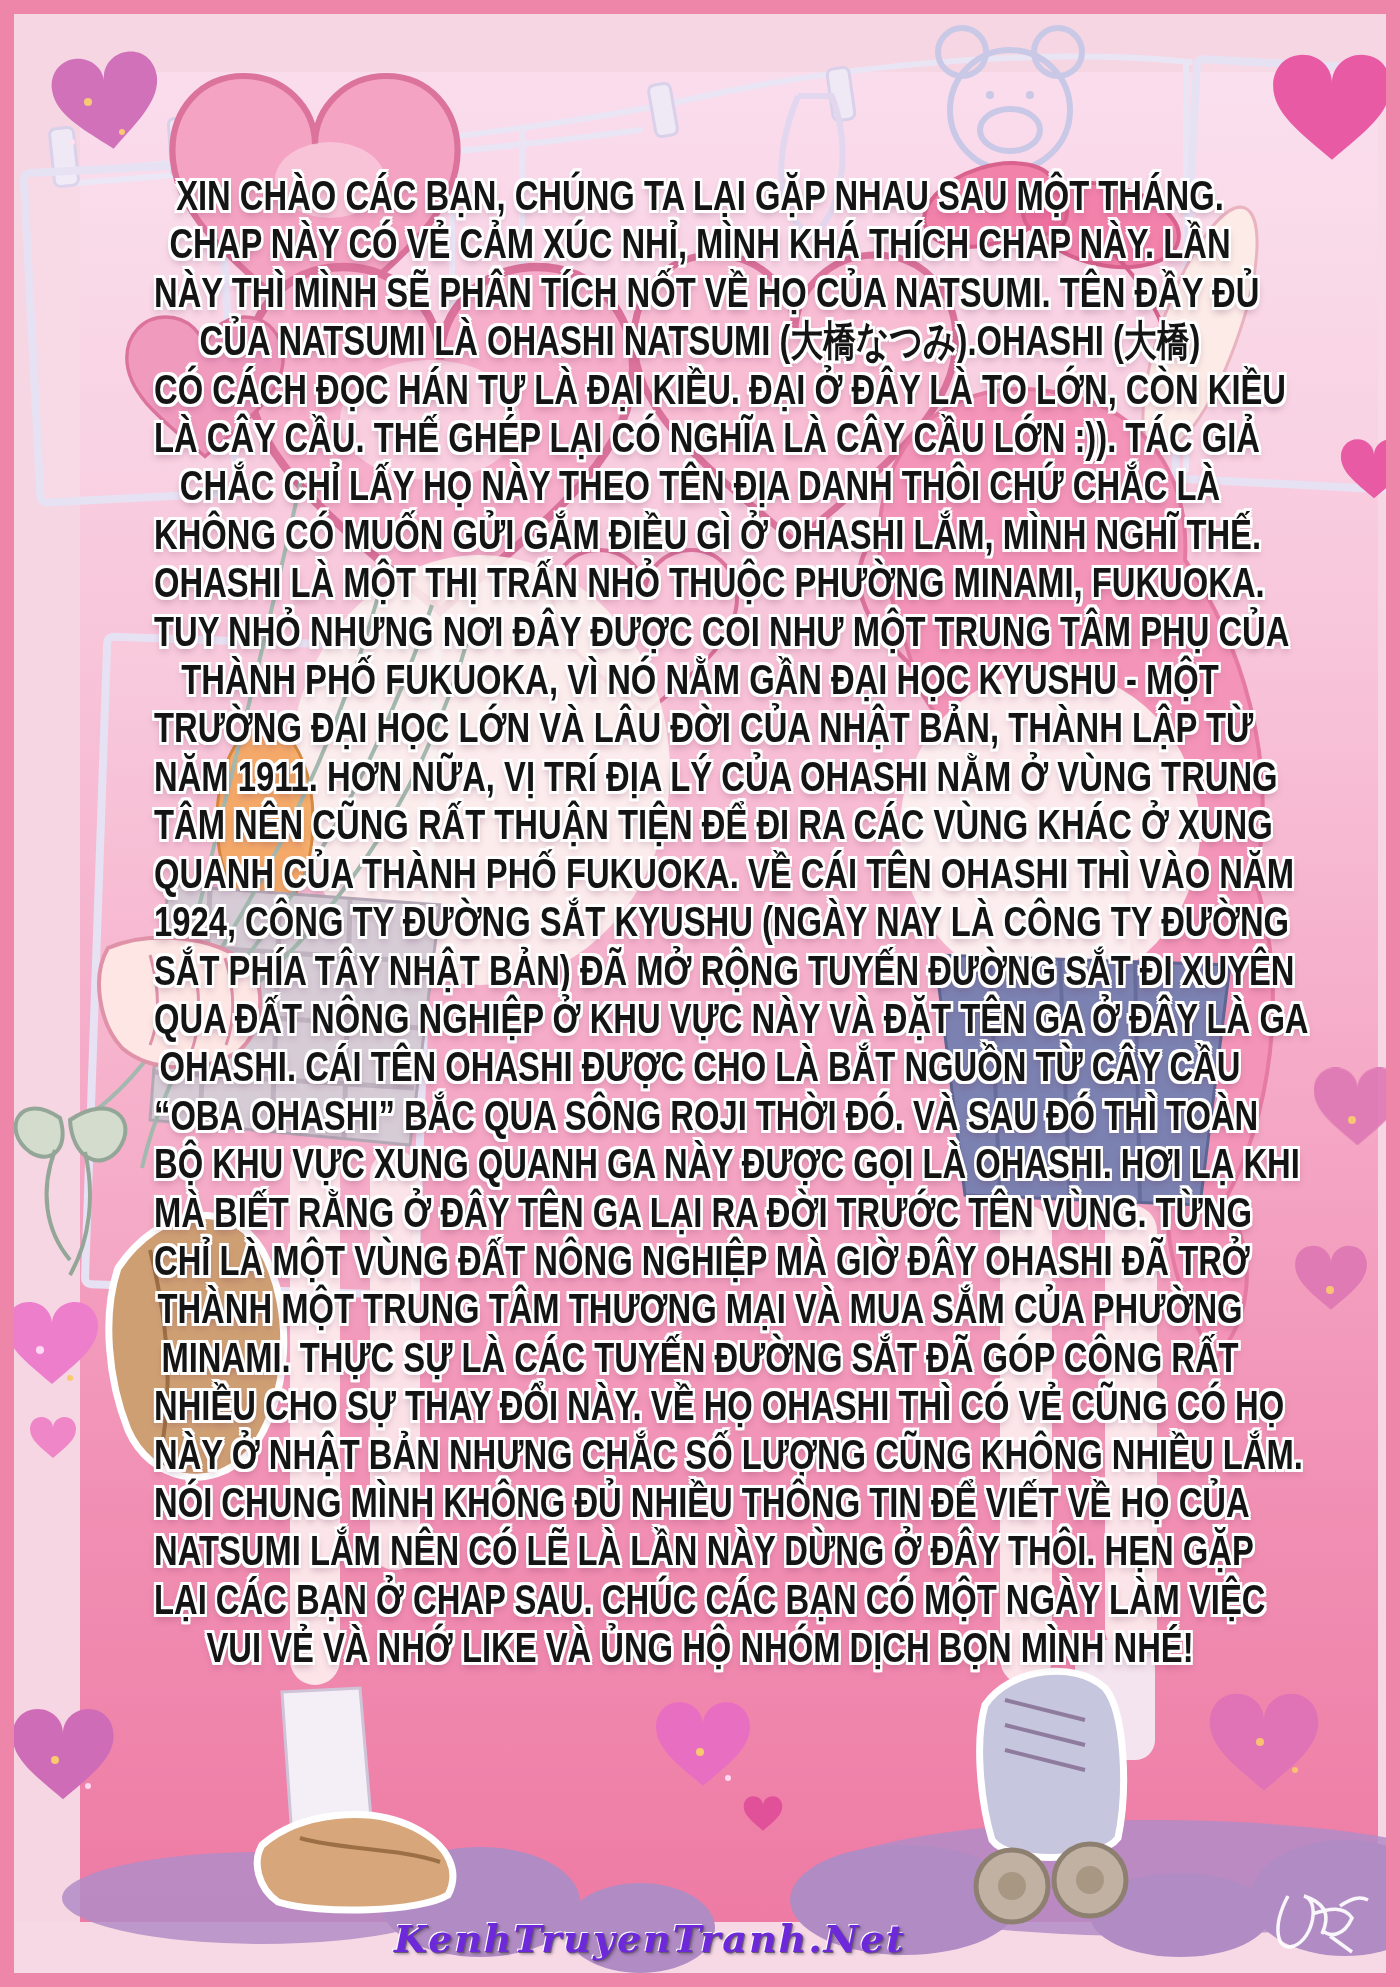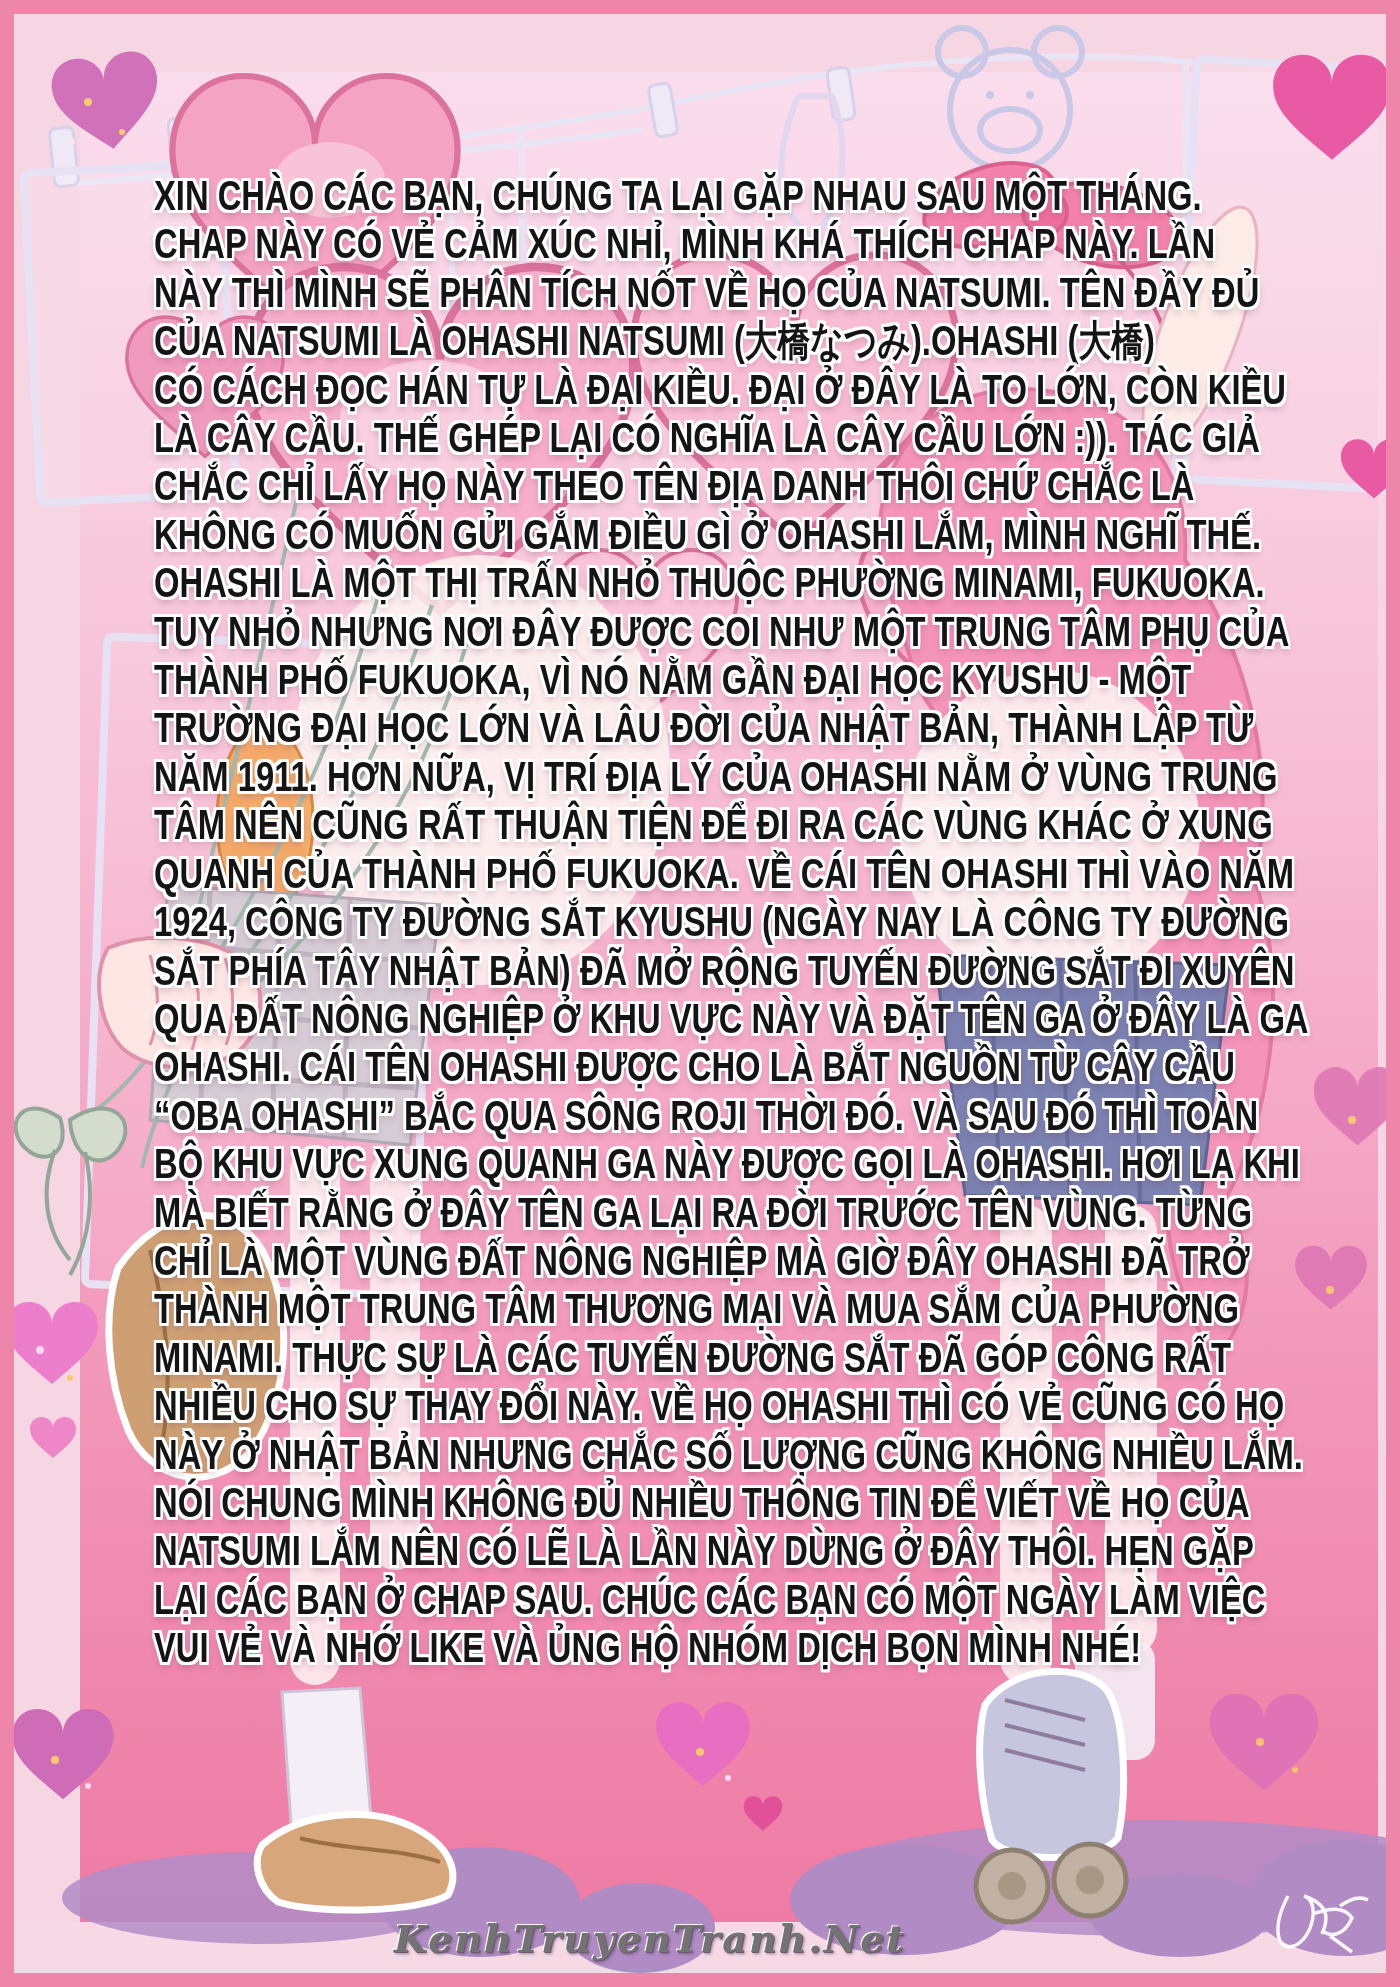--- a/index.html
+++ b/index.html
@@ -2,36 +2,36 @@
 <html><head>
 <meta charset="utf-8">
 <style>
   html,body{margin:0;padding:0;background:#e9b9cd;}
   .page{
     position:relative;width:1400px;height:1987px;overflow:hidden;
     background:#f6d6e3;font-family:"Liberation Sans",sans-serif;
   }
   svg.bg{position:absolute;left:0;top:0;z-index:0;display:block;}
   .note{
-    position:absolute;left:0;right:0;top:172px;z-index:2;
+    position:absolute;left:0;right:0;top:172px;z-index:2;text-align:center;
   }
   .tl{
     margin:0;padding:0;white-space:nowrap;
     font-weight:bold;font-size:42px;line-height:48.4px;color:#141414;
     transform:scaleX(0.78);transform-origin:50% 50%;
     text-shadow:
       3px 0 0 #fff,-3px 0 0 #fff,0 3px 0 #fff,0 -3px 0 #fff,
       2px 2px 0 #fff,-2px 2px 0 #fff,2px -2px 0 #fff,-2px -2px 0 #fff,
       3px 3px 0 #fff,-3px 3px 0 #fff,3px -3px 0 #fff,-3px -3px 0 #fff,
       0 5px 8px rgba(100,40,80,0.35);
   }
   .watermark{
     position:absolute;left:0;top:1916px;width:1300px;z-index:3;text-align:center;
     font-family:"DejaVu Serif",serif;font-style:italic;font-weight:bold;
-    font-size:38px;letter-spacing:2px;color:#737373;
+    font-size:38px;letter-spacing:2px;color:#6d28d9;
     text-shadow:1px 1px 0 #6b5b70,2px 2px 3px rgba(80,60,90,0.55),-1px -1px 0 #ffffff;
   }
 </style>
 </head>
 <body>
 
 <div class="page">
 
 <svg class="bg" width="1400" height="1987" viewBox="0 0 1400 1987" xmlns="http://www.w3.org/2000/svg">
   <defs>

